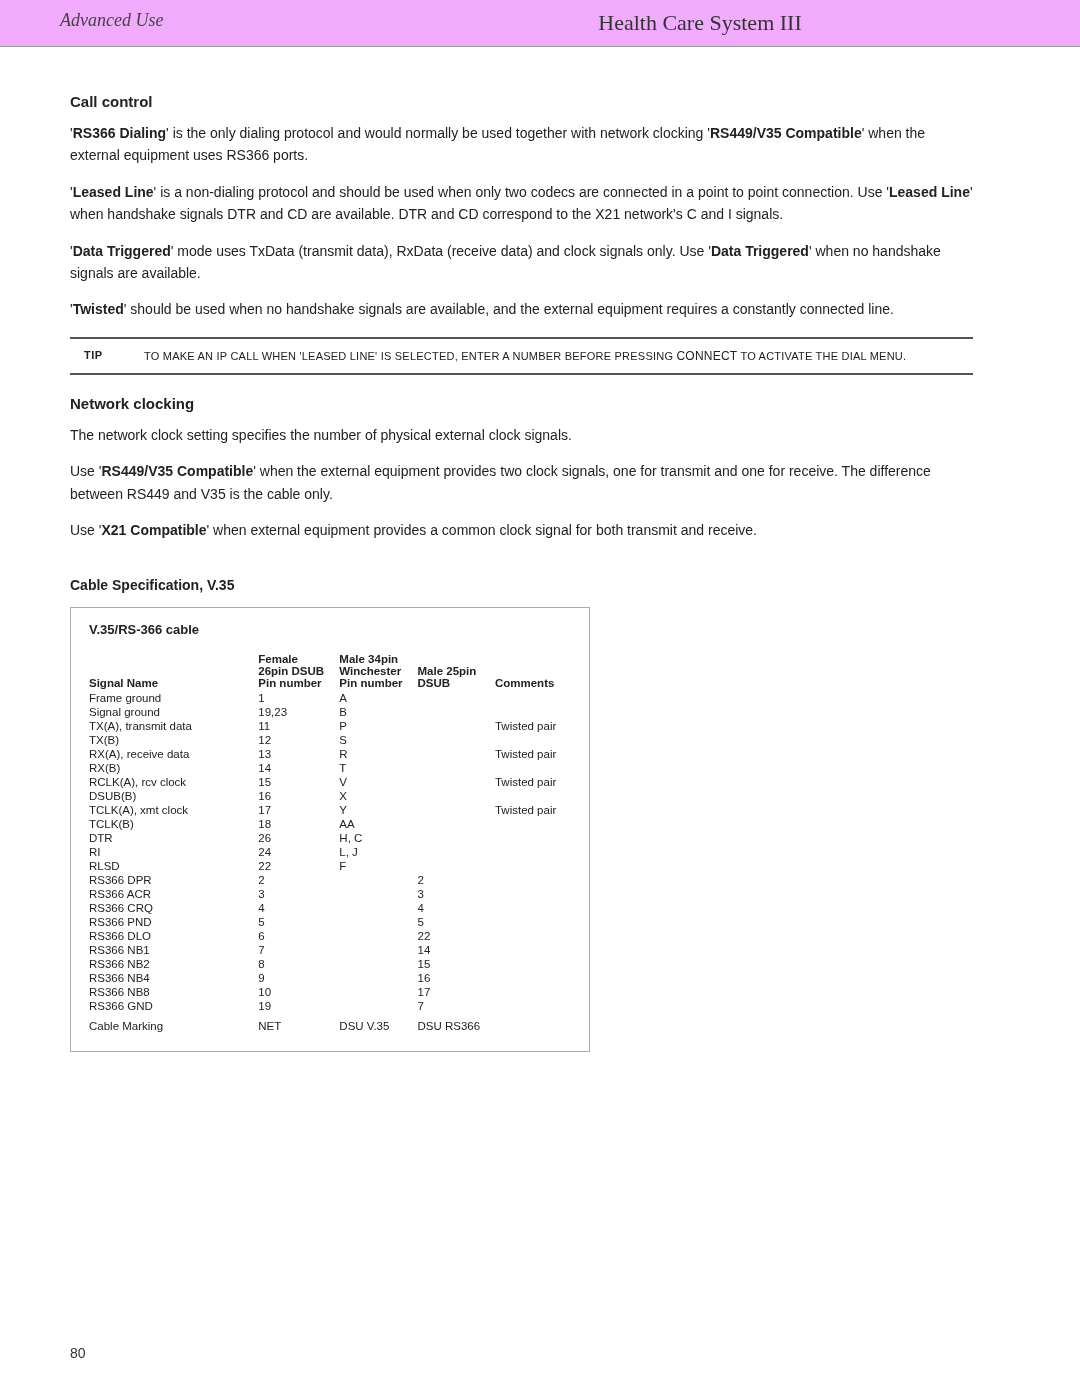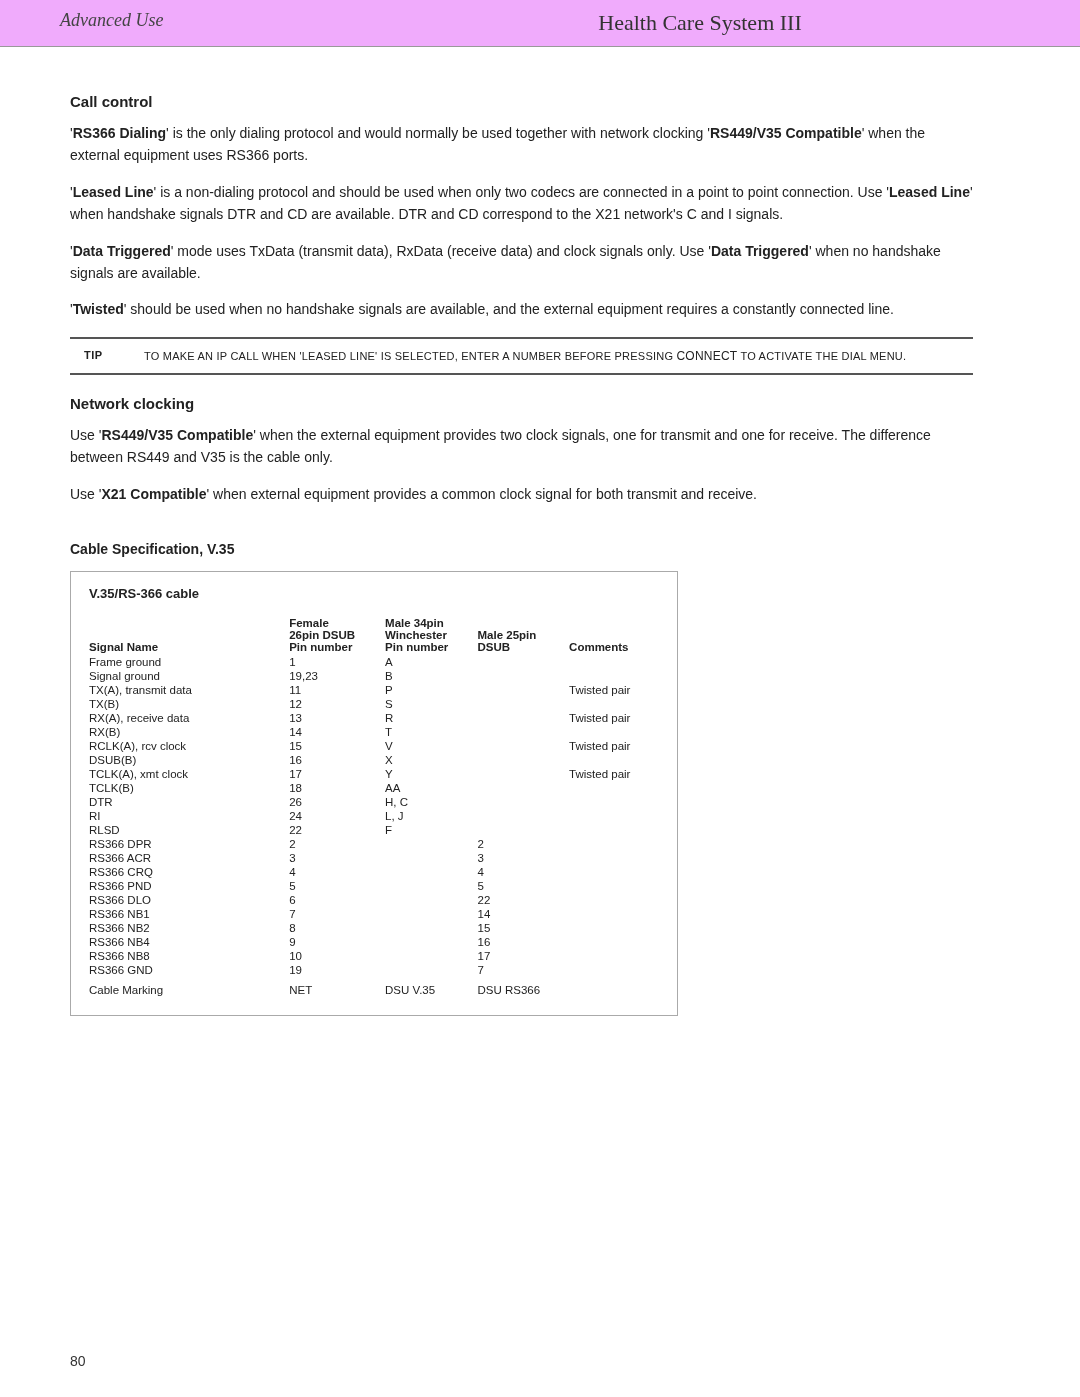--- a/index.html
+++ b/index.html
@@ -100,21 +100,21 @@
       font-size: 14px;
       font-weight: bold;
       margin-top: 36px;
       margin-bottom: 14px;
       font-family: Arial, sans-serif;
     }
     
     .table-container {
       border: 1px solid #aaa;
       padding: 14px 18px 18px 18px;
-      width: 608px;
+      width: 520px;
       margin-top: 4px;
     }
     .table-box-title {
       font-size: 13px;
       font-weight: bold;
       font-family: Arial, sans-serif;
       margin-bottom: 14px;
     }
     table.cable-table {
       width: 100%;
@@ -137,21 +137,21 @@
     }
     table.cable-table .header-row th {
       padding-bottom: 2px;
     }
     table.cable-table tbody tr td:first-child {
       min-width: 150px;
     }
     
     .page-number {
       position: absolute;
-      bottom: 28px;
+      bottom: 36px;
       left: 70px;
       font-size: 14px;
       font-family: Arial, sans-serif;
       color: #333;
     }
   </style>
 </head>
 <body>
 
 <div class="page">
@@ -186,20 +186,23 @@
         <span class="tip-label">TIP</span>
         <span class="tip-text">
           To make an IP call when 'Leased Line' is selected, enter a number before pressing <span class="connect-word">CONNECT</span> to activate the dial menu.
         </span>
       </div>
     </div>
 
     <div>
       <div class="section-title">Network clocking</div>
 
+      <p class="para">
+        The network clock setting specifies the number of physical external clock signals.
+      </p>
 
       <p class="para">
         Use '<span class="bold">RS449/V35 Compatible</span>' when the external equipment provides two clock signals, one for transmit and one for receive. The difference between RS449 and V35 is the cable only.
       </p>
 
       <p class="para">
         Use '<span class="bold">X21 Compatible</span>' when external equipment provides a common clock signal for both transmit and receive.
       </p>
     </div>
 

